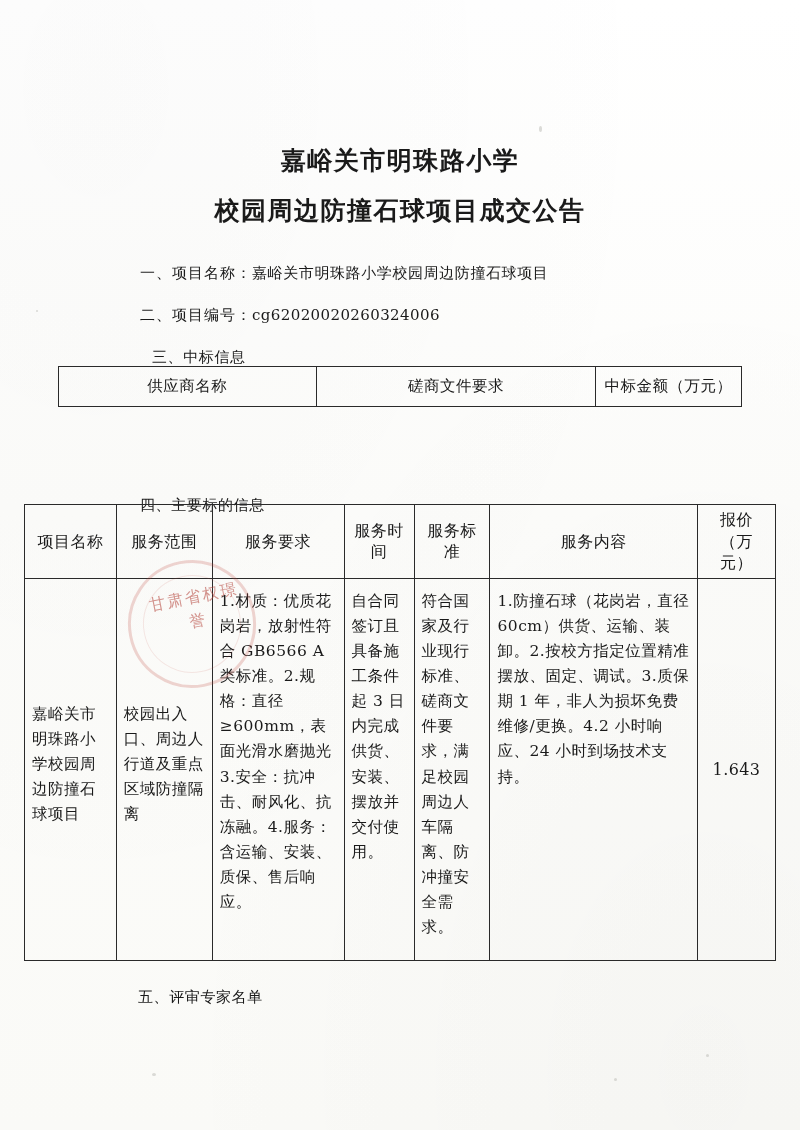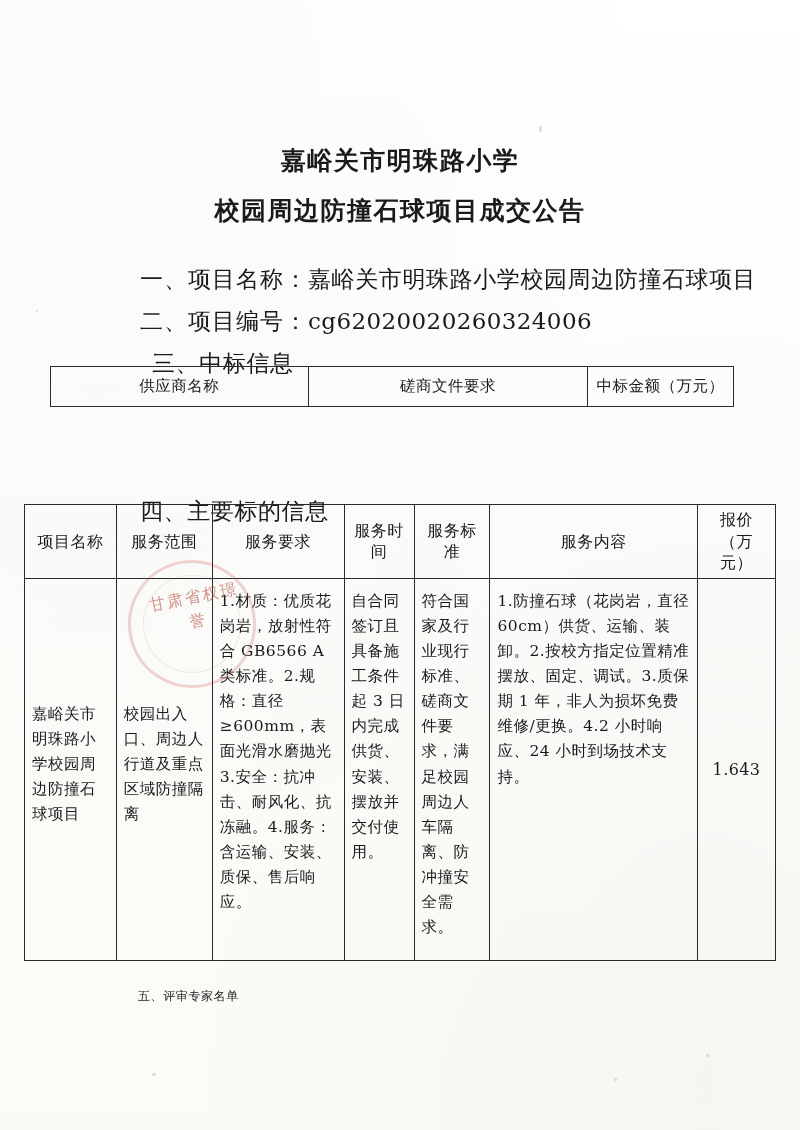--- a/index.html
+++ b/index.html
@@ -34,21 +34,21 @@
     font-weight: bold;
     letter-spacing: 1.5px;
     margin: 0;
     line-height: 1.0;
   }
   .title-1 { position: absolute; left: 0; top: 148px; width: 800px; }
   .title-2 { position: absolute; left: 0; top: 198px; width: 800px; }
 
   .line-item {
     position: absolute;
-    font-size: 23px;
+    font-size: 15px;
     letter-spacing: 0.6px;
     white-space: nowrap;
   }
   .ln-num { letter-spacing: 1px; }
   .mono { font-family: "DejaVu Serif", "Liberation Serif", serif; letter-spacing: 0.4px; margin-top: 23px; }
 
   
   table {
     border-collapse: collapse;
     position: absolute;
@@ -56,21 +56,21 @@
   }
   table, th, td { border: 1px solid #2a2a2a; }
   td, th {
     font-weight: normal;
     font-size: 15.5px;
     text-align: center;
     vertical-align: middle;
     padding: 4px 6px;
     letter-spacing: 0.5px;
   }
-  #bid-table { left: 50px; top: 366px; width: 684px; }
+  #bid-table { left: 58px; top: 366px; width: 684px; }
   #bid-table td { height: 40px; }
   #bid-table tr.body td { height: 50px; }
 
   
   #items-table { left: 24px; top: 504px; width: 752px; }
   #items-table td.hd { height: 62px; font-size: 16px; line-height: 1.35; }
   #items-table td.cell {
     vertical-align: top;
     text-align: left;
     font-size: 15.5px;
@@ -102,21 +102,21 @@
     left: 150px; top: 585px;
     width: 92px;
     color: rgba(178,62,52,0.55);
     font-size: 16px;
     line-height: 1.5;
     transform: rotate(-11deg);
     text-align: center;
     pointer-events: none;
     letter-spacing: 2px;
   }
-  .tail { position: absolute; left: 138px; top: 988px; font-size: 12px; letter-spacing: 0.6px; }
+  .tail { position: absolute; left: 138px; top: 988px; font-size: 15px; letter-spacing: 0.6px; }
 </style>
 </head>
 <body>
 
 <div class="page">
   <div class="paper-tint"></div>
 
   <div class="speck" style="left:539px; top:126px; width:3px; height:6px;"></div>
   <div class="speck" style="left:152px; top:1073px; width:4px; height:3px;"></div>
   <div class="speck" style="left:614px; top:1078px; width:3px; height:3px;"></div>

